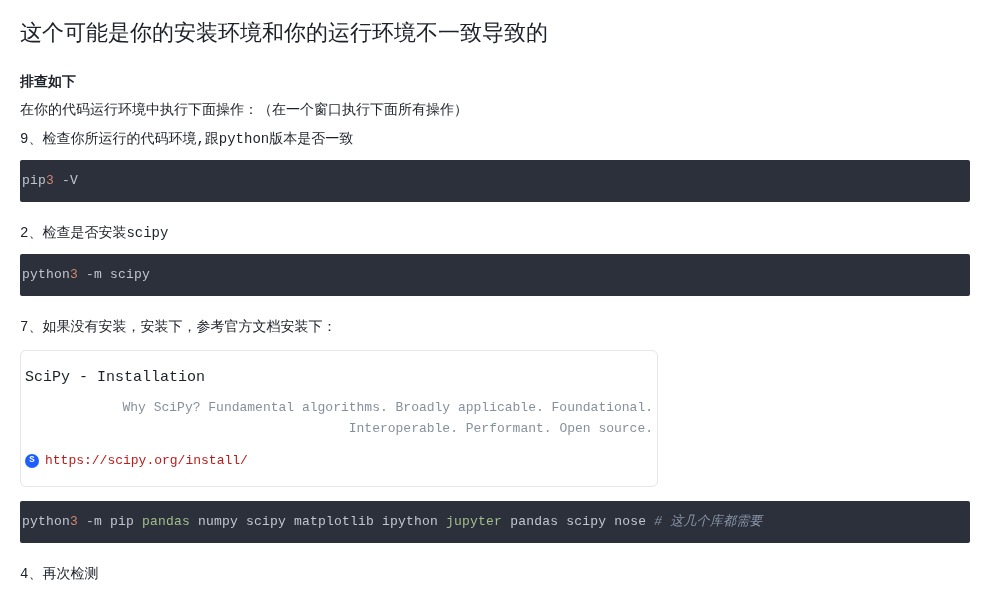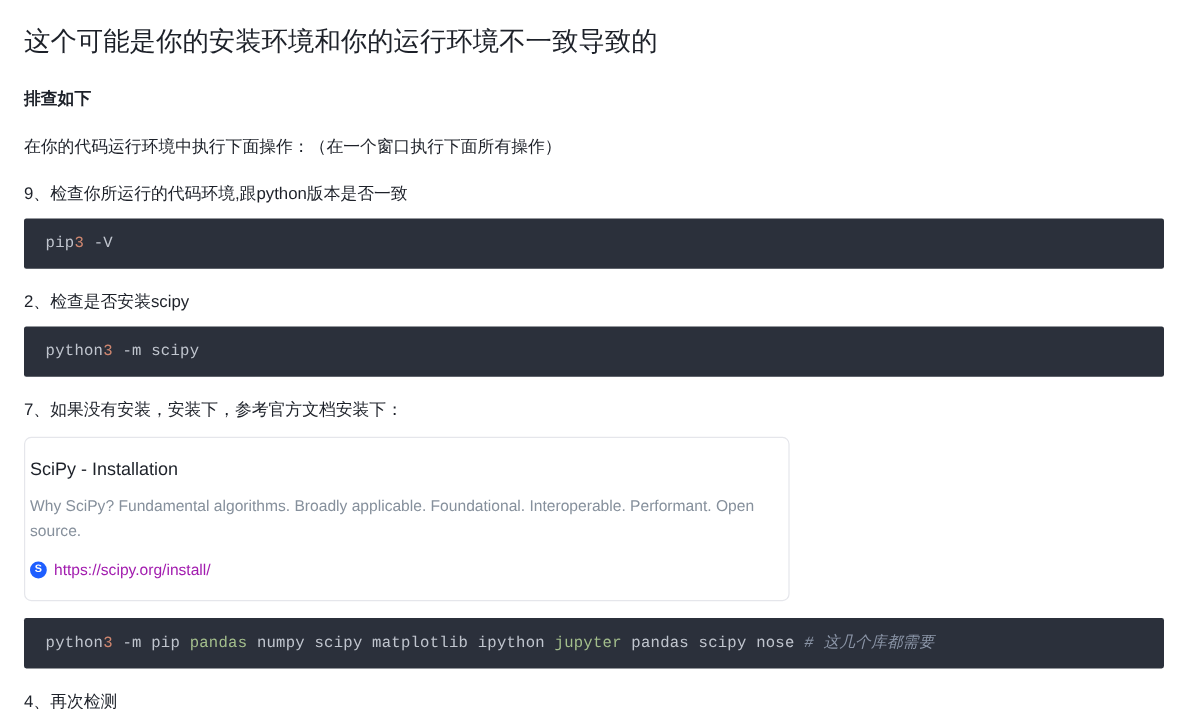--- a/index.html
+++ b/index.html
@@ -1,15 +1,15 @@
 <!DOCTYPE html>
 <html><head>
   <meta charset="utf-8">
   <style>
-    * { margin: 0; padding: 0; box-sizing: border-box; }
+    * { margin: 0; padding: 0; box-sizing: border-box; font-family: Liberation Mono, monospace; }
     body {
       font-family: -apple-system, BlinkMacSystemFont, "Segoe UI", "PingFang SC", "Hiragino Sans GB", "Microsoft YaHei", sans-serif;
       background: #fff;
       color: #1d2129;
       padding: 20px;
       width: 990px;
       font-size: 14px;
       line-height: 1.7;
     }
     .title {
@@ -22,31 +22,31 @@
     .bold-label {
       font-weight: 700;
       font-size: 14px;
       color: #1d2129;
       margin-bottom: 4px;
     }
     .step-text {
       font-size: 14px;
       color: #1d2129;
       margin-bottom: 6px;
-      margin-top: 16px;
+      margin-top: 4px;
     }
     .code-block {
       background: #2b303b;
       color: #c0c5ce;
-      padding: 10px 18px;
+      padding: 10px 2px;
       font-family: "SFMono-Regular", Consolas, "Liberation Mono", Menlo, monospace;
       font-size: 13px;
       letter-spacing: 0.2px;
       border-radius: 2px;
-      margin: 8px 0 10px 0;
+      margin: 8px 0 20px 0;
       white-space: pre;
       overflow-x: auto;
     }
     .code-block .tok-cmd { color: #c0c5ce; }
     .code-block .tok-num { color: #d08770; }
     .code-block .tok-green { color: #a3be8c; }
     .code-block .tok-flag { color: #c0c5ce; }
     .code-block .tok-comment { color: #8b95a7; font-style: italic; }
     .link-card {
       border: 1px solid #e5e6eb;
@@ -60,20 +60,21 @@
       font-size: 15px;
       color: #1d2129;
       margin-bottom: 8px;
       font-weight: 400;
     }
     .link-card-desc {
       font-size: 13px;
       color: #86909c;
       line-height: 1.6;
       margin-bottom: 10px;
+      text-align: right;
     }
     .link-card-url-row {
       display: flex;
       align-items: center;
       gap: 6px;
     }
     .link-card-favicon {
       width: 14px;
       height: 14px;
       border-radius: 50%;
@@ -81,21 +82,21 @@
       color: #fff;
       display: inline-flex;
       align-items: center;
       justify-content: center;
       font-size: 9px;
       font-weight: 700;
       flex-shrink: 0;
     }
     .link-card-url {
       font-size: 13px;
-      color: #a21caf;
+      color: #b91c1c;
     }
   </style>
 </head>
 <body>
 
 <h1 class="title">这个可能是你的安装环境和你的运行环境不一致导致的</h1>
 
 <div class="bold-label">排查如下</div>
 <div class="step-text">在你的代码运行环境中执行下面操作：（在一个窗口执行下面所有操作）</div>
 <div class="step-text">9、检查你所运行的代码环境,跟python版本是否一致</div>

